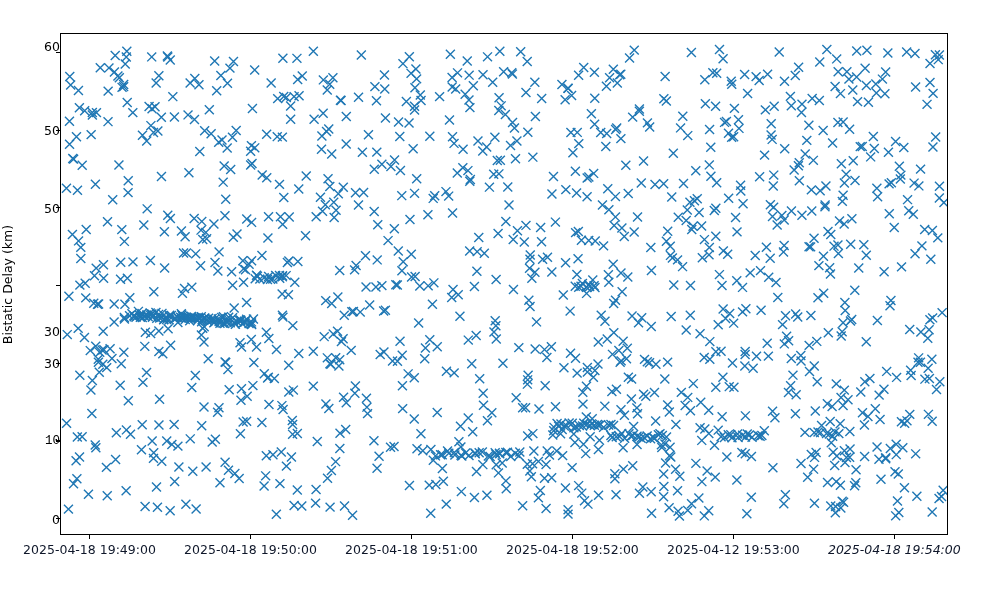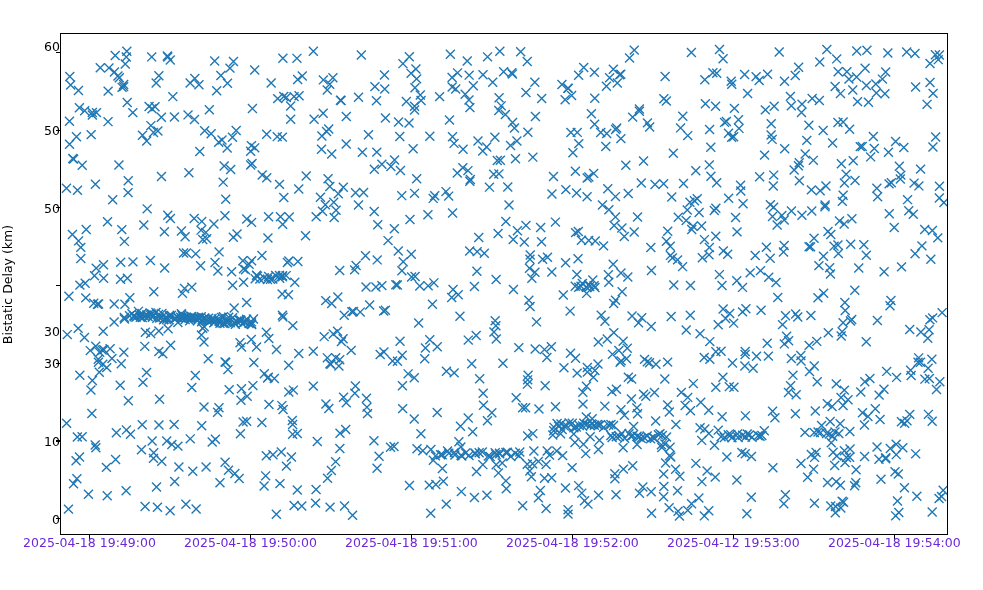--- a/index.html
+++ b/index.html
@@ -30,21 +30,21 @@
     position:absolute;left:-2px;top:33px;height:502px;width:20px;
     display:flex;align-items:center;justify-content:center;
   }
   #ylabel span{
     transform:rotate(-90deg);white-space:nowrap;font-size:12.5px;color:#000;
   }
 
   #xtick-area{position:absolute;left:60px;top:535px;width:888px;height:34px;}
   .xtick-mark{position:absolute;top:0;width:1.1px;height:4px;background:#000;}
   .xtick-label{
-    position:absolute;top:0;font-size:12.5px;color:#6d28d9;
+    position:absolute;top:7px;font-size:12.5px;color:#0f172a;
     transform:translateX(-50%);white-space:nowrap;
   }
   #xlabel{
     position:absolute;left:60px;top:566px;width:888px;text-align:center;
     font-size:12.5px;color:#000;
   }
 </style>
 </head>
 <body>
 
@@ -52,21 +52,21 @@
 
 
   <div id="ylabel">
     <span>Bistatic Delay (km)</span>
   </div>
 
   <div id="ytick-area">
       <div class="ytick-mark" style="top: 485.181px; left: 44px;"></div>
       <div class="ytick-label" style="top: 485.681px;">0</div>
       <div class="ytick-mark" style="top: 407.472px; left: 44px;"></div>
-      <div class="ytick-label" style="top: 407.972px;">10</div>
+      <div class="ytick-label" style="top: 407.972px; font-family: Liberation Mono, monospace;">10</div>
       <div class="ytick-mark" style="top: 329.763px; left: 44px;"></div>
       <div class="ytick-label" style="top: 330.263px;">30</div>
       <div class="ytick-mark" style="top: 252.054px; left: 44px;"></div>
       <div class="ytick-label" style="top: 252.554px; margin-top: 45px;">30</div>
       <div class="ytick-mark" style="top: 174.345px; left: 44px;"></div>
       <div class="ytick-label" style="top: 174.845px;">50</div>
       <div class="ytick-mark" style="top: 96.6362px; left: 44px;"></div>
       <div class="ytick-label" style="top: 97.1362px;">50</div>
       <div class="ytick-mark" style="top: 18.9272px; left: 44px;"></div>
       <div class="ytick-label" style="top: 13px;">60</div>
@@ -1574,17 +1574,17 @@
       <div class="xtick-label" style="left: 29.5106px;">2025-04-18 19:49:00</div>
       <div class="xtick-mark" style="left: 189.977px;"></div>
       <div class="xtick-label" style="left: 190.477px;">2025-04-18 19:50:00</div>
       <div class="xtick-mark" style="left: 350.944px;"></div>
       <div class="xtick-label" style="left: 351.444px; text-align: center;">2025-04-18 19:51:00</div>
       <div class="xtick-mark" style="left: 511.911px;"></div>
       <div class="xtick-label" style="left: 512.411px;">2025-04-18 19:52:00</div>
       <div class="xtick-mark" style="left: 672.878px;"></div>
       <div class="xtick-label" style="left: 673.378px;">2025-04-12 19:53:00</div>
       <div class="xtick-mark" style="left: 833.844px;"></div>
-      <div class="xtick-label" style="left: 834.344px;">2025-04-18 19:54:00</div>
+      <div class="xtick-label" style="left: 834.344px; font-style: italic;">2025-04-18 19:54:00</div>
     </div>
 
 
 </div>
 
 </body></html>

